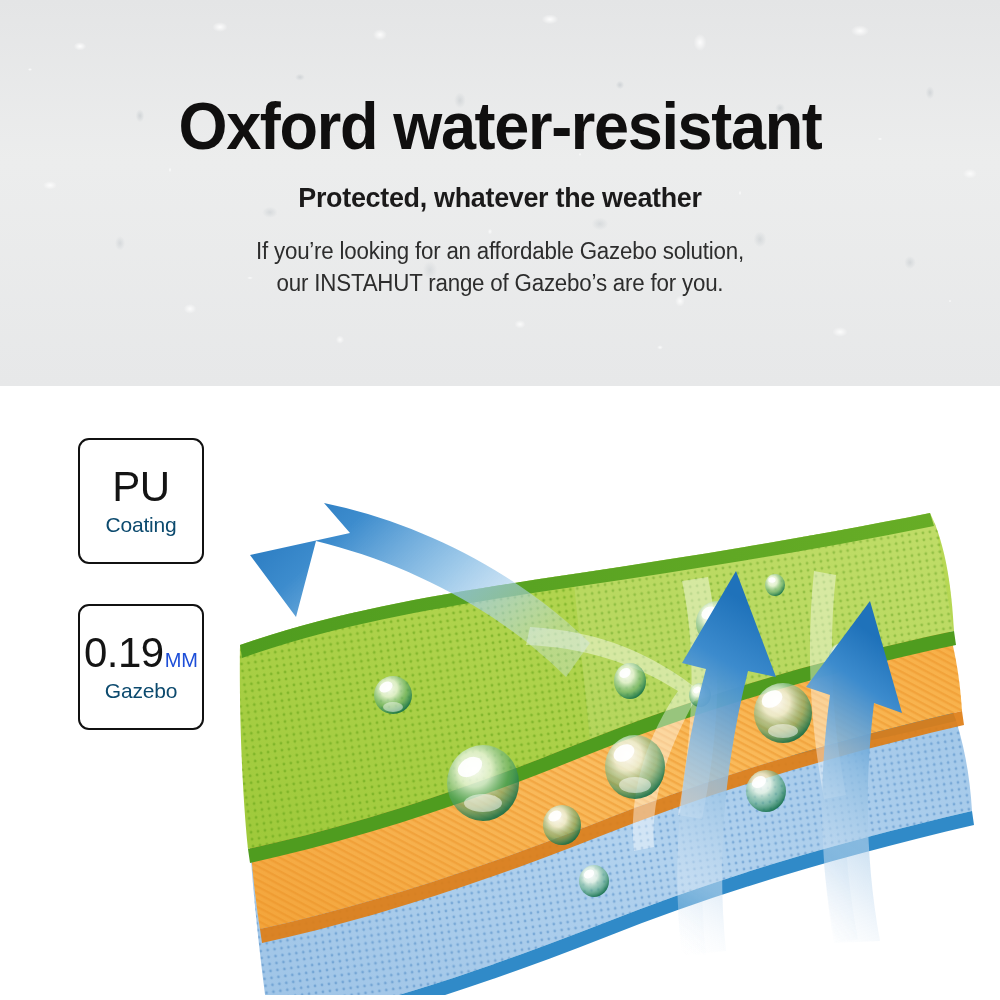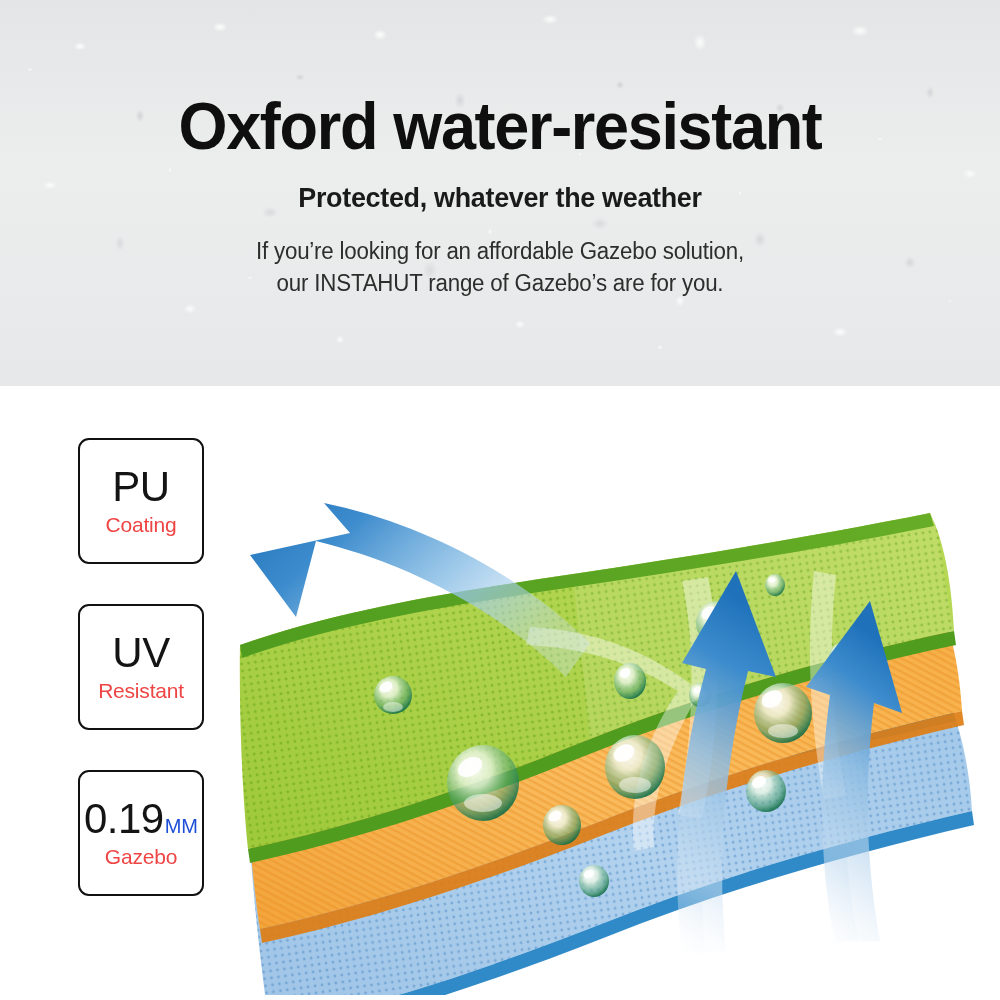--- a/index.html
+++ b/index.html
@@ -151,21 +151,21 @@
   .badge-unit {
     font-size: 20px;
     font-weight: 400;
     color: #1d4ed8;
     letter-spacing: 0px;
     margin-left: 1px;
   }
   .badge-secondary {
     font-size: 21px;
     font-weight: 400;
-    color: #ef4444;
+    color: #0c4a6e;
     line-height: 1;
     margin-top: 7px;
     letter-spacing: -0.2px;
   }
 
   
   .illustration {
     position: absolute;
     left: 230px;
     top: 395px;
@@ -198,26 +198,20 @@
 
   <div class="badge-column">
 
     <div class="badge">
       <div class="badge-primary">
         <span>PU</span>
       </div>
       <div class="badge-secondary">Coating</div>
     </div>
 
-    <div class="badge">
-      <div class="badge-primary">
-        <span>UV</span>
-      </div>
-      <div class="badge-secondary">Resistant</div>
-    </div>
 
     <div class="badge">
       <div class="badge-primary">
         <span>0.19</span>
           <span class="badge-unit">MM</span>
       </div>
       <div class="badge-secondary">Gazebo</div>
     </div>
 
   </div>

